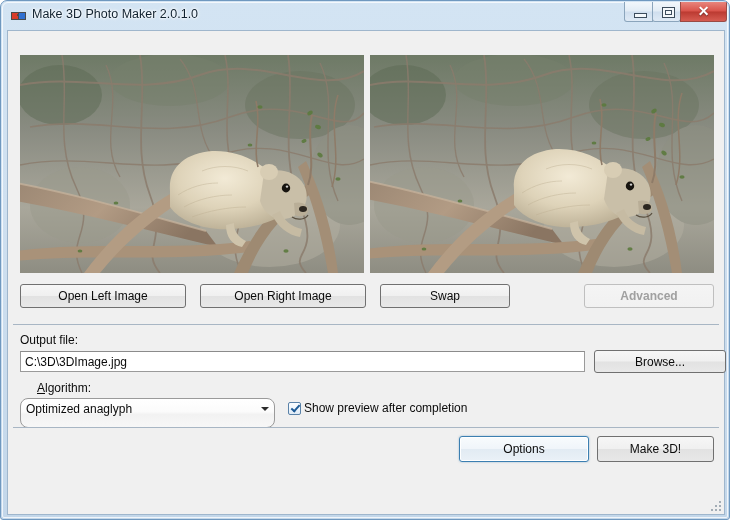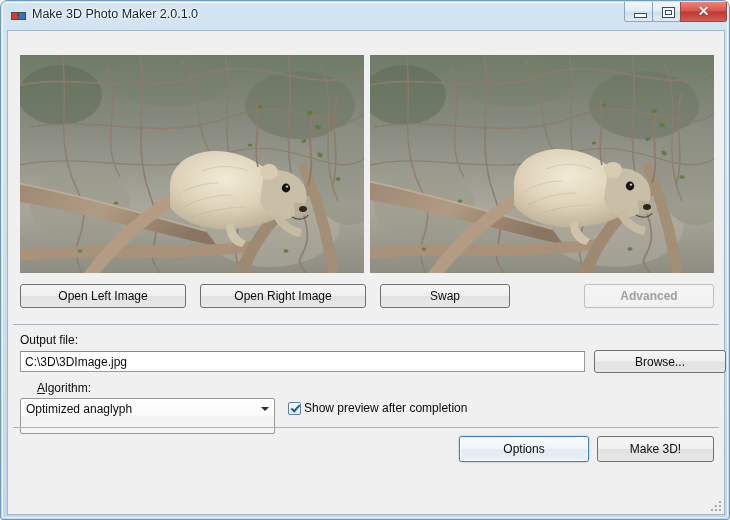--- a/index.html
+++ b/index.html
@@ -236,24 +236,24 @@
   #btn-browse {
     position: absolute;
     left: 586px; top: 319px;
     width: 132px; height: 23px;
   }
 
   
   .combo {
     position: absolute;
     left: 12px; top: 367px;
-    width: 255px; height: 36px;
+    width: 255px; height: 30px;
     box-sizing: border-box;
     border: 1px solid #9a9a9a;
-    border-radius: 2px;
+    border-radius: 8px;
     background: linear-gradient(to bottom, #ffffff 0%, #fbfbfb 45%, #f2f2f2 55%, #f7f7f7 100%);
     color: #0b0b0b;
     font-size: 12px;
     line-height: 20px;
     padding-left: 5px;
     white-space: nowrap;
   }
   .combo-arrow-box {
     position: absolute;
     right: 0; top: 0;

